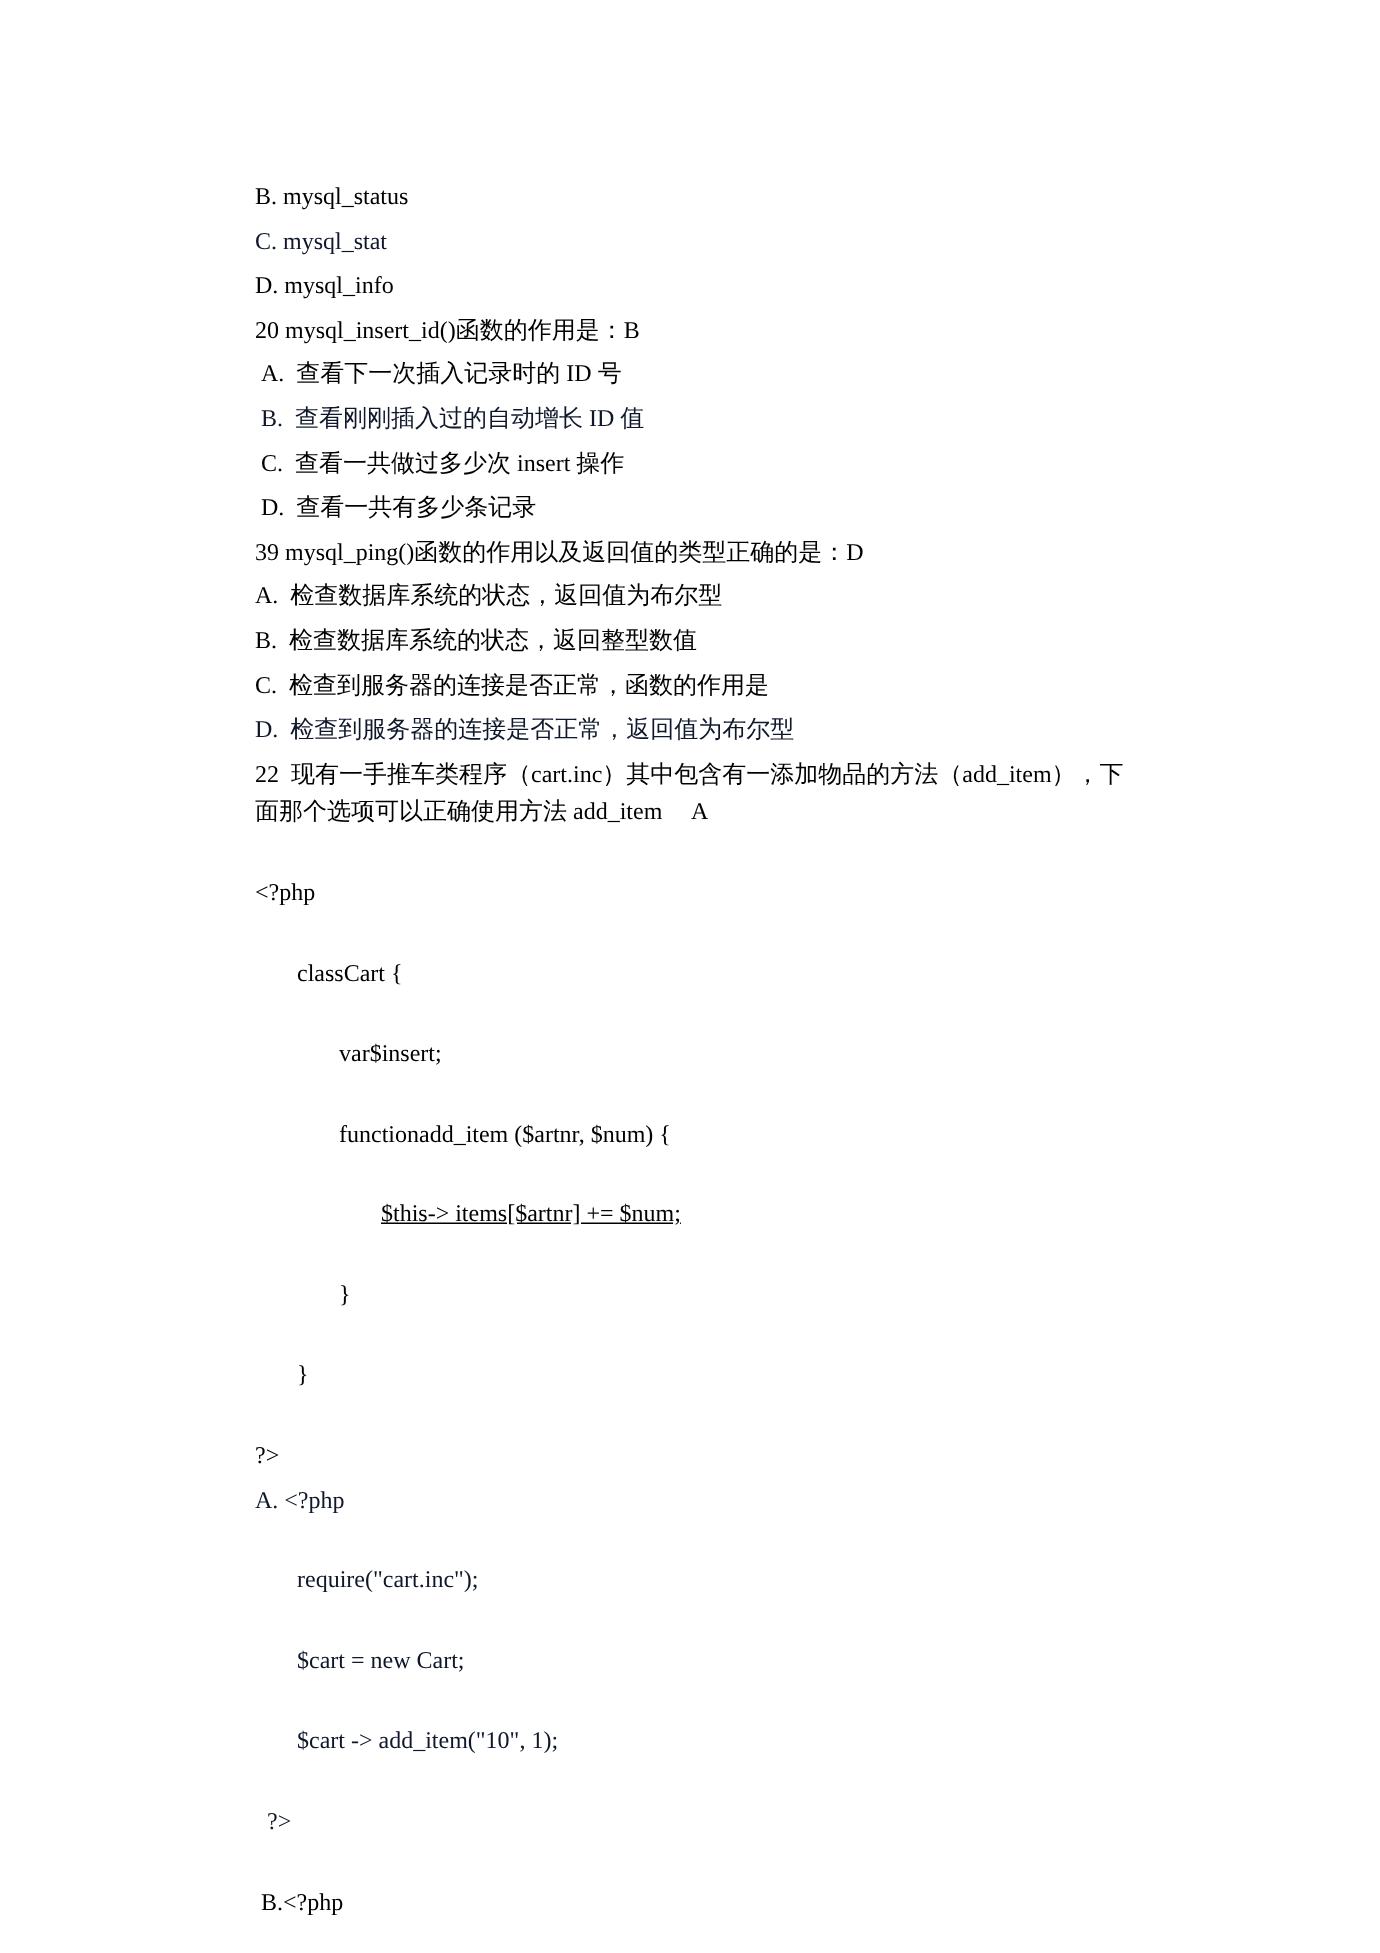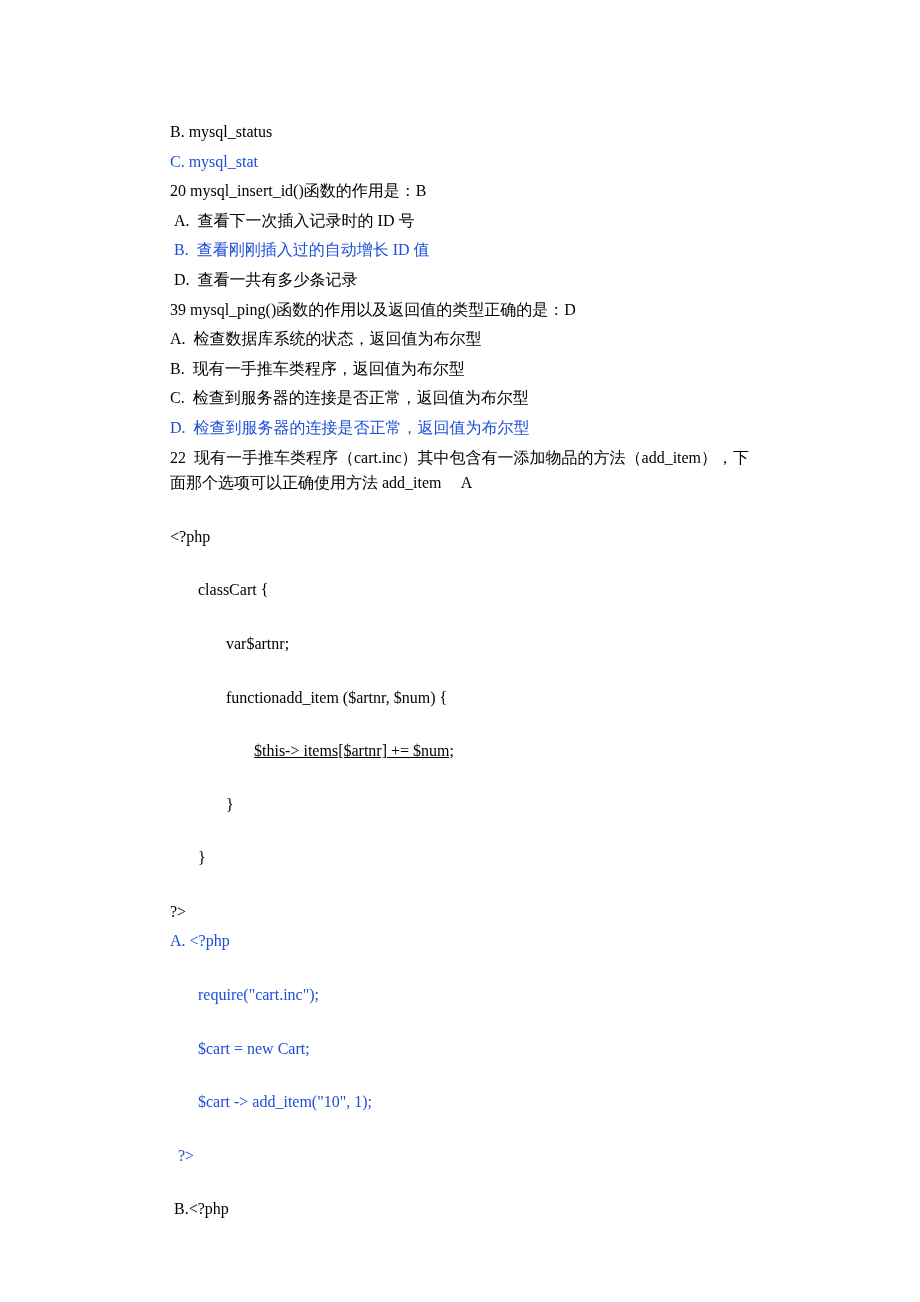--- a/index.html
+++ b/index.html
@@ -15,49 +15,51 @@
     width: 920px;
     min-height: 1302px;
     padding: 115px 170px 0 170px;
     box-sizing: border-box;
   }
   .line {
     margin: 4px 0 2px 0;
     white-space: pre-wrap;
   }
   .red {
-    color: #1d4ed8;
+    color: #0f172a;
   }
   .indent1 { padding-left: 28px; }
   .indent2 { padding-left: 56px; }
   .indent3 { padding-left: 84px; text-decoration: underline; }
   .gap { height: 22px; }
 </style>
 </head>
 <body>
 
 <div class="page" id="page-root">
     <p class="line ">B. mysql_status</p>
     <p class="line red">C. mysql_stat</p>
+    <p class="line ">D. mysql_info</p>
     <p class="line ">20 mysql_insert_id()函数的作用是：B</p>
     <p class="line "> A.  查看下一次插入记录时的 ID 号</p>
     <p class="line red"> B.  查看刚刚插入过的自动增长 ID 值</p>
+    <p class="line "> C.  查看一共做过多少次 insert 操作</p>
     <p class="line "> D.  查看一共有多少条记录</p>
     <p class="line ">39 mysql_ping()函数的作用以及返回值的类型正确的是：D</p>
     <p class="line ">A.  检查数据库系统的状态，返回值为布尔型</p>
-    <p class="line ">B.  现有一手推车类程序，返回值为布尔型</p>
-    <p class="line ">C.  检查到服务器的连接是否正常，返回值为布尔型</p>
+    <p class="line ">B.  检查数据库系统的状态，返回整型数值</p>
+    <p class="line ">C.  检查到服务器的连接是否正常，函数的作用是</p>
     <p class="line red">D.  检查到服务器的连接是否正常，返回值为布尔型</p>
     <p class="line ">22  现有一手推车类程序（cart.inc）其中包含有一添加物品的方法（add_item），下面那个选项可以正确使用方法 add_item     A</p>
     <div class="gap"></div>
     <p class="line ">&lt;?php</p>
     <div class="gap"></div>
     <p class="line indent1">classCart {</p>
     <div class="gap"></div>
-    <p class="line indent2">var$artnr;</p>
+    <p class="line indent2">var$insert;</p>
     <div class="gap"></div>
     <p class="line indent2">functionadd_item ($artnr, $num) {</p>
     <div class="gap"></div>
     <p class="line indent3">$this-&gt; items[$artnr] += $num;</p>
     <div class="gap"></div>
     <p class="line indent2">}</p>
     <div class="gap"></div>
     <p class="line indent1">}</p>
     <div class="gap"></div>
     <p class="line ">?&gt;</p>

